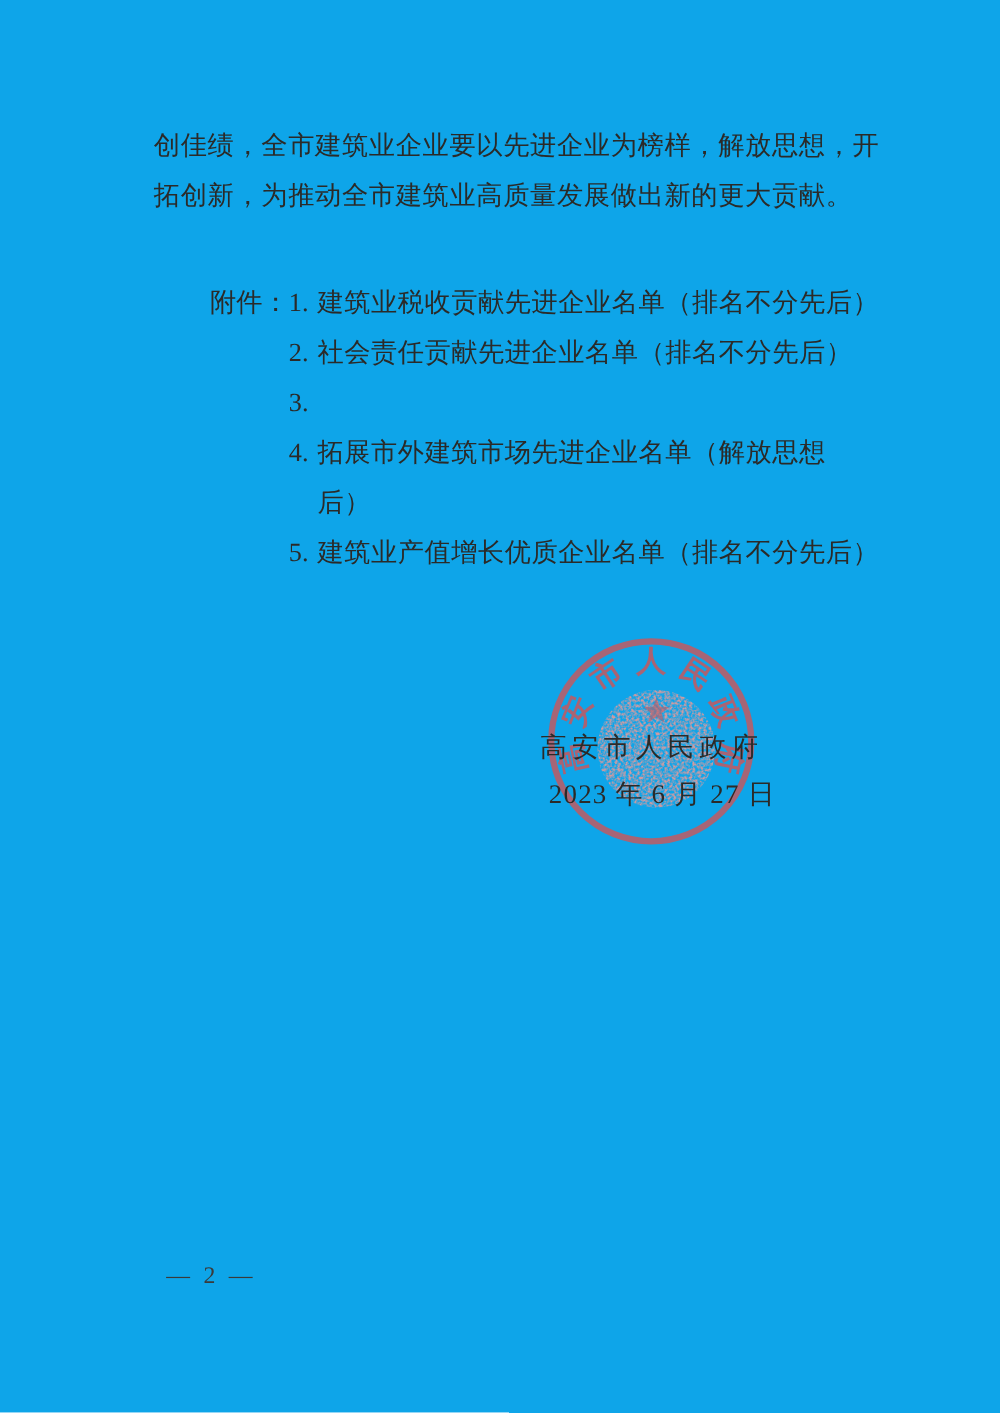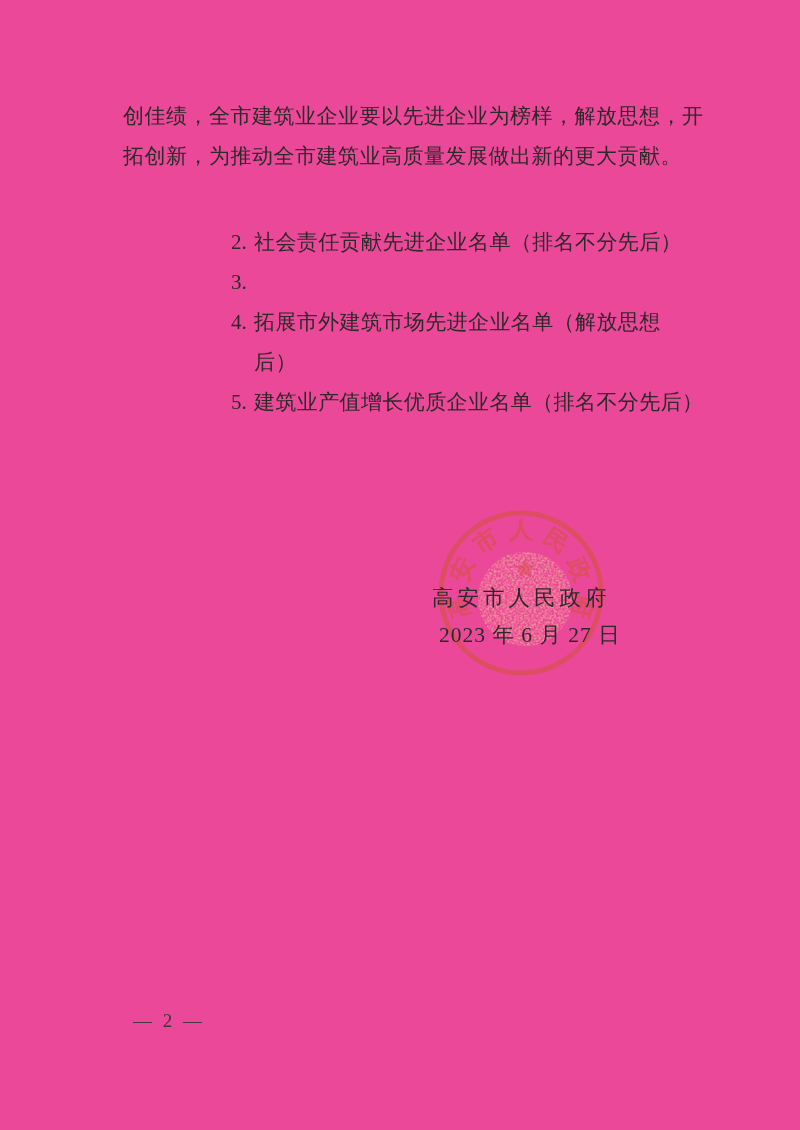--- a/index.html
+++ b/index.html
@@ -4,21 +4,21 @@
 <style>
   html, body {
     margin: 0;
     padding: 0;
     background: #ffffff;
   }
   .page {
     position: relative;
     width: 800px;
     height: 1130px;
-    background: #ec4899;
+    background: #0ea5e9;
     font-family: "Liberation Serif", "DejaVu Serif", serif;
     color: #2b2a28;
     overflow: hidden;
   }
   .body-text {
     position: absolute;
     left: 123px;
     top: 96px;
     width: 575px;
     font-size: 21px;
@@ -90,20 +90,25 @@
 
 <div class="page">
 
   <div class="body-text">
     <span class="line">创佳绩，全市建筑业企业要以先进企业为榜样，解放思想，开</span>
     <span class="line">拓创新，为推动全市建筑业高质量发展做出新的更大贡献。</span>
   </div>
 
   <div class="attachments">
     <div class="att-row">
+      <span class="att-prefix">附件：</span>
+      <span class="att-num">1.</span>
+      <span class="att-text">建筑业税收贡献先进企业名单（排名不分先后）</span>
+    </div>
+    <div class="att-row">
       <span class="att-prefix"></span>
       <span class="att-num">2.</span>
       <span class="att-text">社会责任贡献先进企业名单（排名不分先后）</span>
     </div>
     <div class="att-row">
       <span class="att-prefix"></span>
       <span class="att-num">3.</span>
     </div>
     <div class="att-row">
       <span class="att-prefix"></span>

